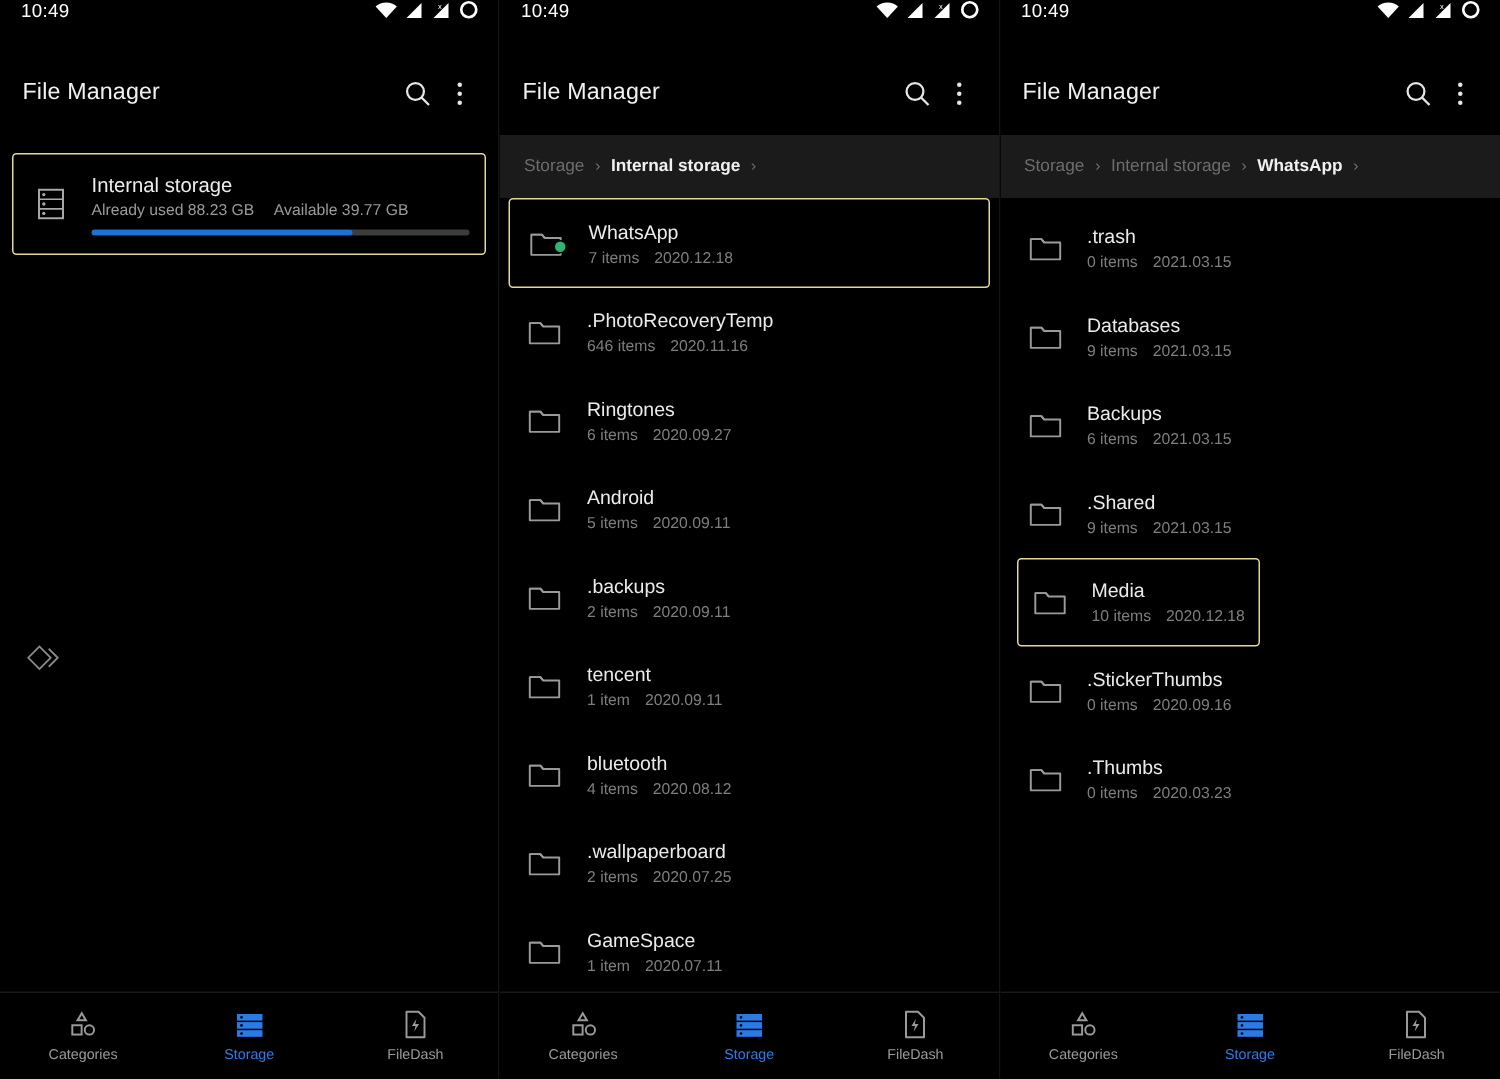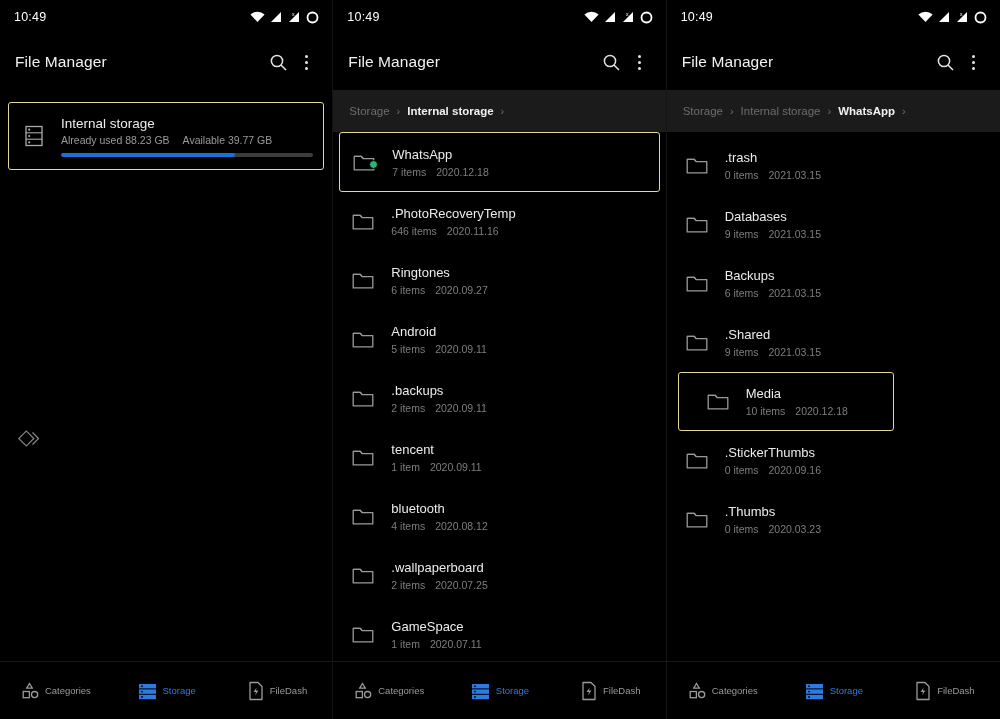--- a/index.html
+++ b/index.html
@@ -14,21 +14,21 @@
     position: relative;
     width: 333.33px; height: 719px;
     background: #000;
     overflow: hidden;
     border-right: 1px solid #141414;
   }
   .panel:last-child { border-right: none; }
 
   
   .statusbar {
-    height: 34px; display: flex; align-items: center;
+    height: 34px; display: flex; align-items: flex-start;
     justify-content: space-between; padding: 0 13px 0 14px;
   }
   .status-time { color: #fff; font-size: 12.5px; letter-spacing: .2px; }
   .status-icons { display: flex; align-items: center; gap: 5px; }
 
   
   .appbar {
     height: 56px; display: flex; align-items: center;
     padding: 0 12px 0 15px; gap: 0;
   }
@@ -84,30 +84,30 @@
   .row-meta { color: #7e7e7e; font-size: 10.5px; display:flex; gap: 10px; }
   .badge {
     position: absolute; right: 1px; bottom: 3px;
     width: 9px; height: 9px; border-radius: 50%;
     background: #2bb673; border: 1px solid #000;
   }
   .row.selected {
     border: 1.5px solid #e2da92; border-radius: 3px;
   }
   .row.selected.wide { margin: 0 6px; height: 60px; padding-left: 9px; }
-  .row.selected.narrow { margin: 0; width: 216px; margin-left: 11px; height: 59px; padding-left: 24px; }
+  .row.selected.narrow { margin: 0; width: 162px; margin-left: 11px; height: 59px; padding-left: 6px; }
 
   
   .bottomnav {
     position: absolute; left: 0; right: 0; bottom: 0; height: 58px;
     border-top: 1px solid #181818;
     display: flex; align-items: center; background: #000;
   }
   .nav-item {
-    flex: 1; display: flex; flex-direction: row;
+    flex: 1; display: flex; flex-direction: column;
     align-items: center; justify-content: center; gap: 5px; cursor: pointer;
   }
   .nav-label { font-size: 9.5px; color: #9a9a9a; }
   .nav-item.active .nav-label { color: #2c7be5; }
   .nav-ico { height: 20px; display:flex; align-items:flex-end; justify-content:center; }
 </style>
 </head>
 <body>
 
 <div class="screens">

